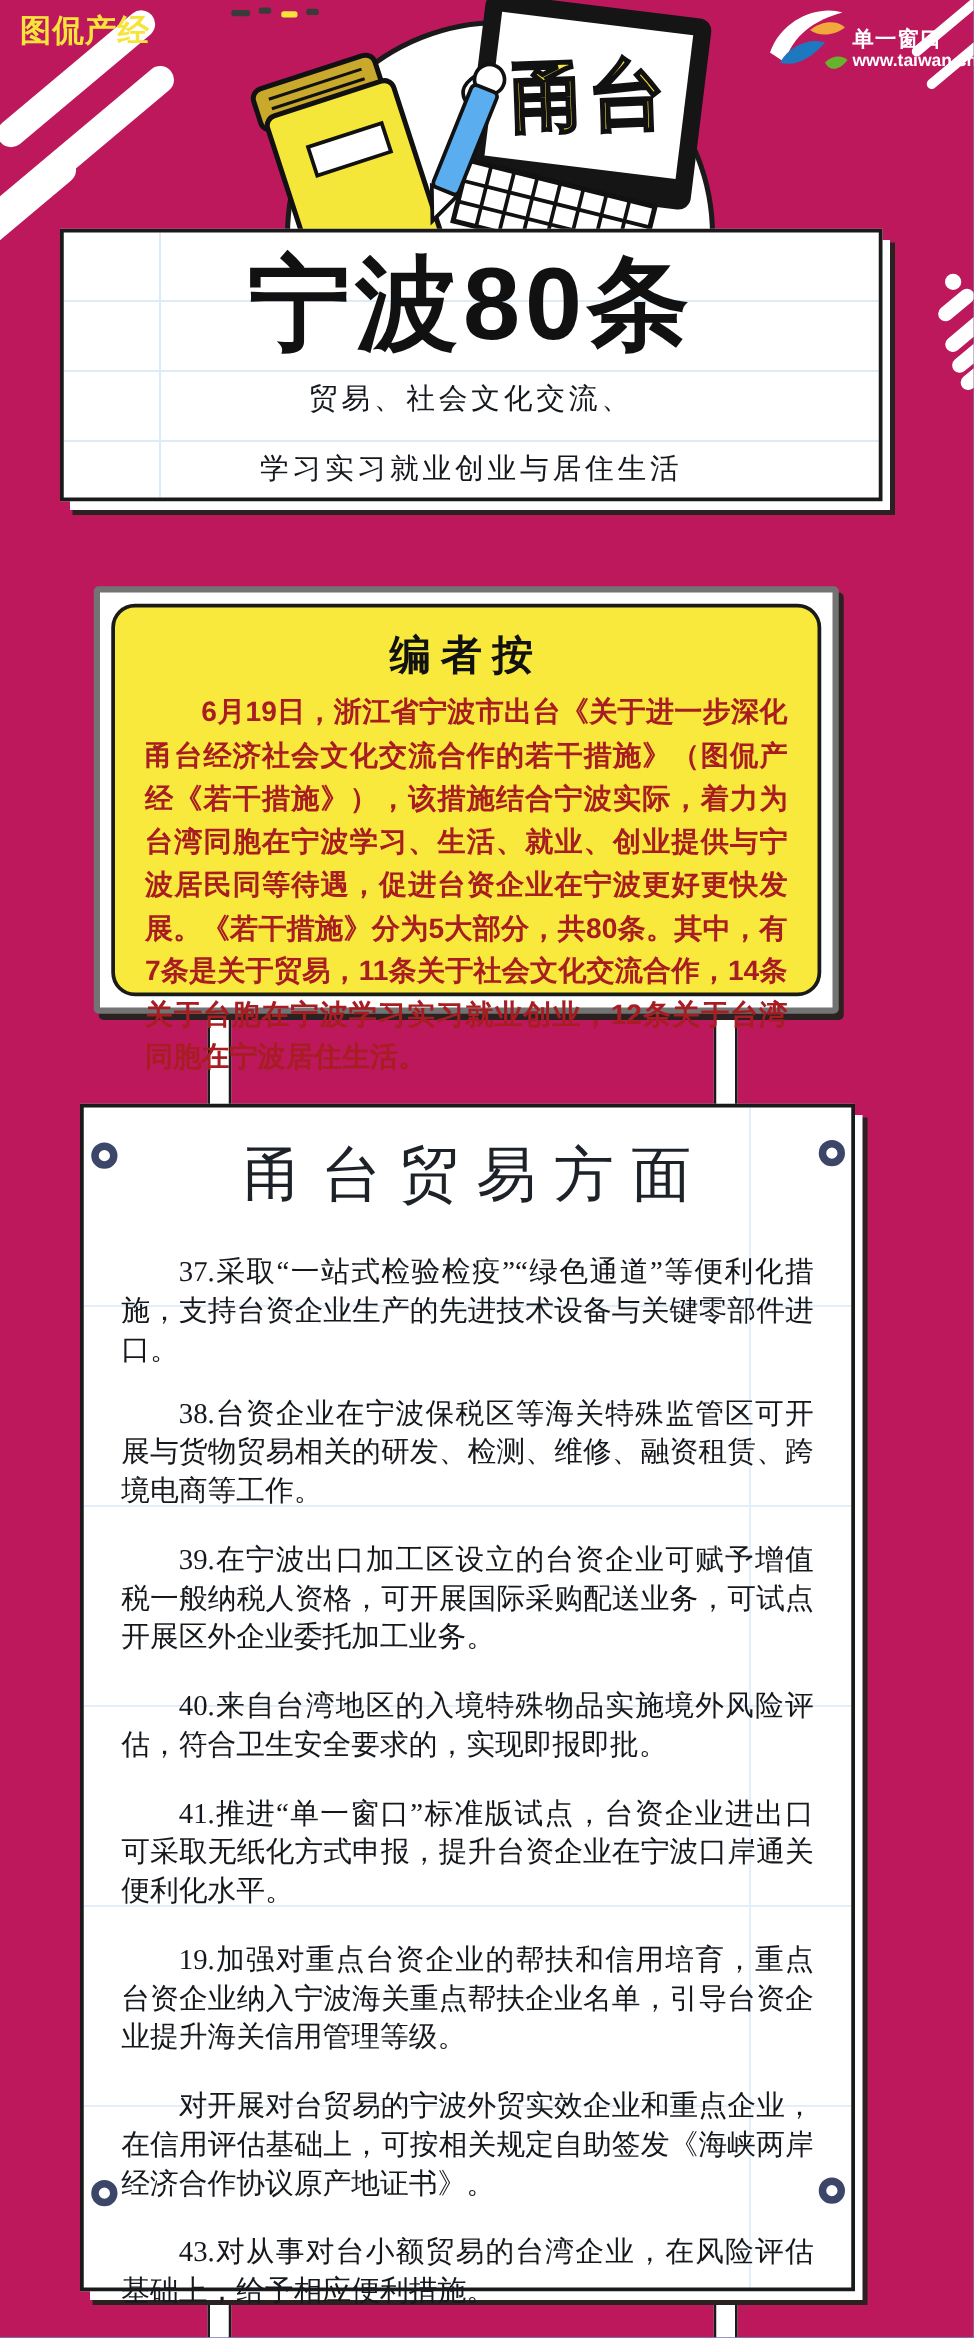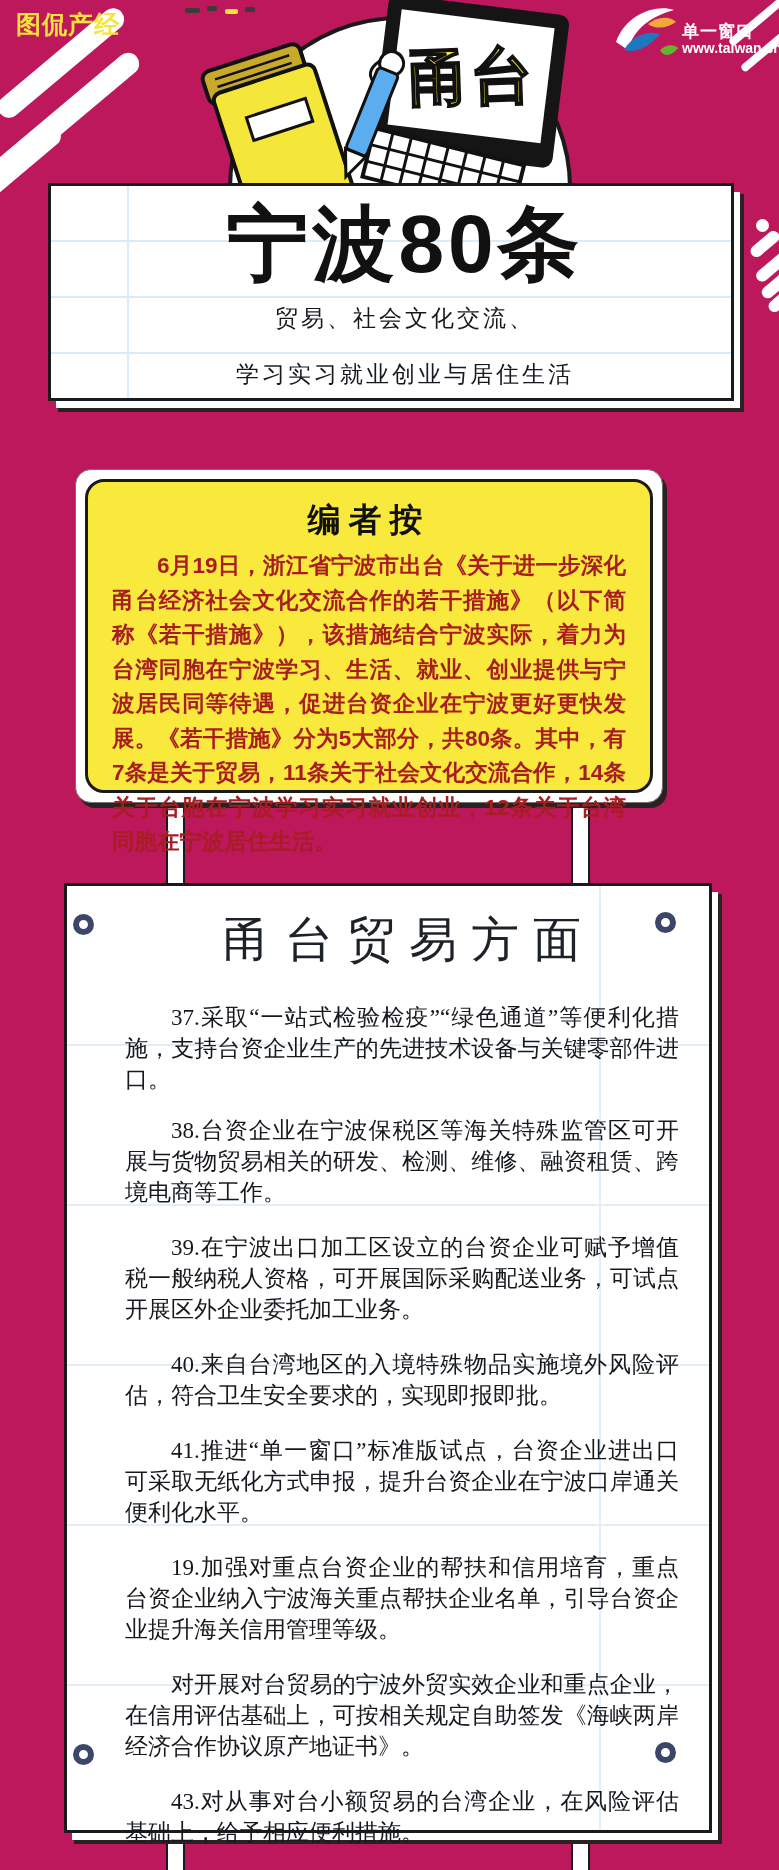--- a/index.html
+++ b/index.html
@@ -24,35 +24,35 @@
   .brand{position:absolute;left:16px;top:8px;font-size:25px;font-weight:bold;color:#f7e43b;letter-spacing:1px;}
   .sitelogo{position:absolute;left:608px;top:2px;width:171px;height:62px;}
   .sitename{position:absolute;left:74px;top:18px;font-size:17px;font-weight:bold;color:#fff;letter-spacing:1px;white-space:nowrap;}
   .siteurl{position:absolute;left:74px;top:38px;font-size:14px;font-weight:bold;color:#fff;white-space:nowrap;}
 
   
   .illus{position:absolute;left:183px;top:0;width:404px;height:196px;z-index:1;}
 
   
   .board{position:absolute;background:#fff;border:3px solid #1a1a1a;
-         box-shadow:7px 8px 0 -1px #ffffff,10px 11px 0 0 #2b2121;z-index:2;padding-left:28px;}
+         box-shadow:7px 8px 0 -1px #ffffff,10px 11px 0 0 #2b2121;z-index:2;}
   .ruled{background-image:
       linear-gradient(to right,transparent 0,transparent 76px,#dcebf8 76px,#dcebf8 78px,transparent 78px),
       repeating-linear-gradient(to bottom,transparent 0,transparent 54px,#dcebf8 54px,#dcebf8 56px);}
 
   
   .title-card{left:48px;top:183px;width:652px;height:212px;text-align:center;}
   .big-title{margin:14px 0 0;font-size:82px;line-height:88px;font-weight:900;color:#111;
              letter-spacing:4px;font-family:"Liberation Sans",sans-serif;}
   .subtitle{margin:6px 0 0;font-size:23px;line-height:50px;color:#15181d;letter-spacing:3px;
             font-family:Liberation Serif, serif;}
 
   
   .note-outer{position:absolute;left:75px;top:469px;width:586px;height:332px;background:#fff;
-              border:1px solid #737373;border-radius:16px;z-index:2;box-shadow:4px 5px 0 0 #2b2121;}
+              border:5px solid #737373;border-radius:4px;z-index:2;box-shadow:4px 5px 0 0 #2b2121;}
   .note-inner{position:absolute;left:9px;top:9px;right:9px;bottom:9px;background:#f8e93c;
               border:3px solid #1a1a1a;border-radius:19px;}
   .note-heading{margin:16px 0 6px;text-align:center;font-size:33px;font-weight:bold;color:#111;
                 letter-spacing:8px;font-family:"Liberation Serif",serif;}
   .note-body{margin:2px 24px 0;font-size:22.5px;line-height:34.5px;font-weight:bold;color:#a81d22;
              text-indent:2em;text-align:justify;font-family:"Liberation Sans",sans-serif;}
 
   
   .post{position:absolute;width:15px;background:#fff;border:2px solid #1a1a1a;z-index:0;}
   .pu1{left:166px;top:790px;height:100px;}
@@ -139,21 +139,21 @@
 
   <div class="board ruled title-card">
     <div class="big-title">宁波80条</div>
     <div class="subtitle">贸易、社会文化交流、</div>
     <div class="subtitle">学习实习就业创业与居住生活</div>
   </div>
 
   <div class="note-outer">
     <div class="note-inner">
       <div class="note-heading">编者按</div>
-      <p class="note-body">6月19日，浙江省宁波市出台《关于进一步深化甬台经济社会文化交流合作的若干措施》（以下简称《若干措施》），该措施结合宁波实际，着力为台湾同胞在宁波学习、生活、就业、创业提供与宁波居民同等待遇，促进台资企业在宁波更好更快发展。《若干措施》分为5大部分，共80条。其中，有7条是关于贸易，11条关于社会文化交流合作，14条关于台胞在宁波学习实习就业创业，12条关于台湾同胞在宁波居住生活。</p>
+      <p class="note-body">6月19日，浙江省宁波市出台《关于进一步深化甬台经济社会文化交流合作的若干措施》（图侃产经《若干措施》），该措施结合宁波实际，着力为台湾同胞在宁波学习、生活、就业、创业提供与宁波居民同等待遇，促进台资企业在宁波更好更快发展。《若干措施》分为5大部分，共80条。其中，有7条是关于贸易，11条关于社会文化交流合作，14条关于台胞在宁波学习实习就业创业，12条关于台湾同胞在宁波居住生活。</p>
     </div>
   </div>
 
   <div class="post pu1"></div>
   <div class="post pu2"></div>
   <div class="post pl1"></div>
   <div class="post pl2"></div>
 
   <div class="board main-card">
     <div class="ring r-tl"></div>

